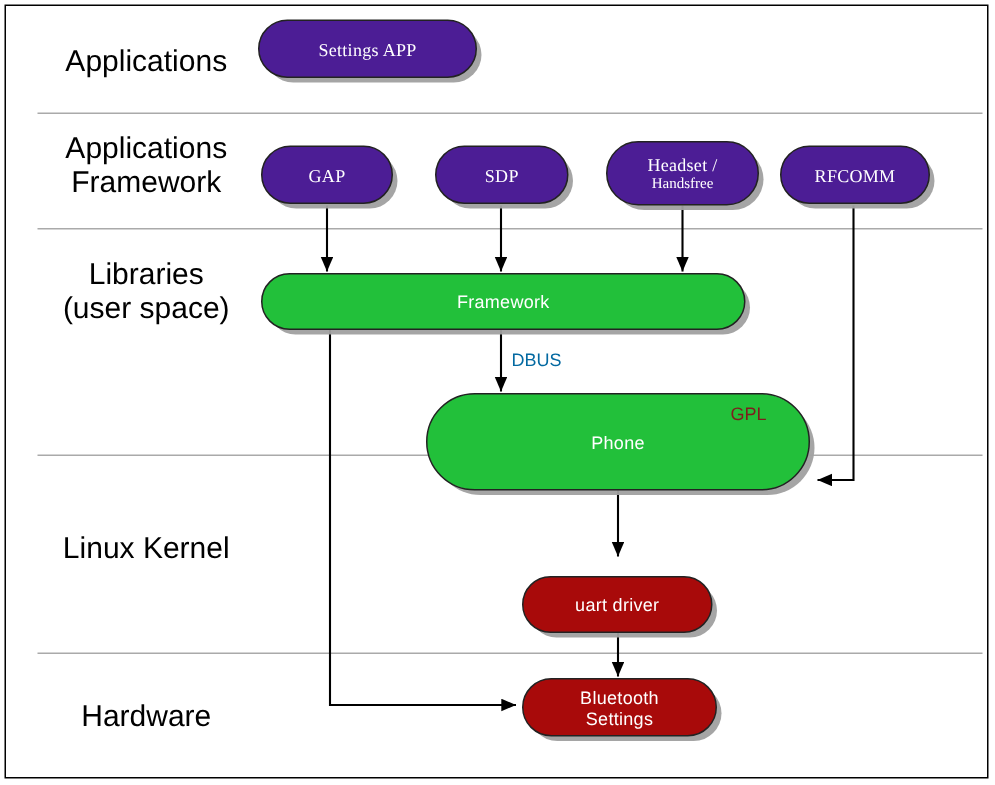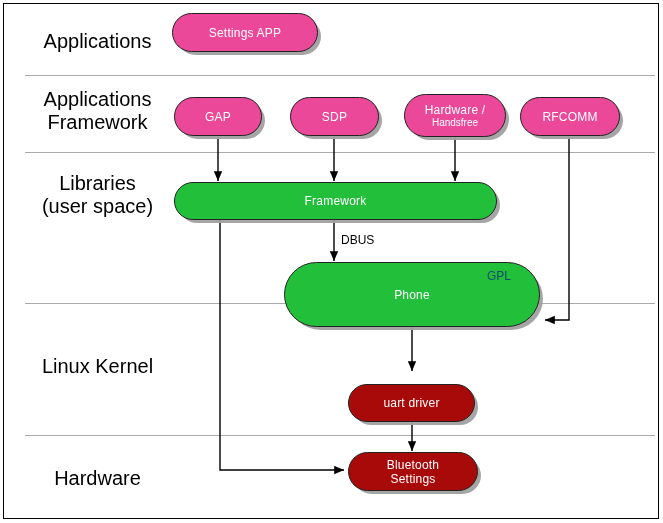--- a/index.html
+++ b/index.html
@@ -66,34 +66,34 @@
   }
   .node .t1 {
     font-size: 12px;
     line-height: 14px;
     letter-spacing: 0.2px;
   }
   .node .t2 {
     font-size: 10px;
     line-height: 12px;
   }
-  .node.blue  { background: #ec4899; }
+  .node.blue  { background: #4c1d95; font-family: Liberation Serif, serif; }
   .node.green { background: #22c03a; }
   .node.red   { background: #a80a0a; }
   .corner-tag {
     position: absolute;
-    color: #0c4a6e;
+    color: #7f1d1d;
     font-size: 12px;
     line-height: 13px;
     right: 28px;
     top: 7px;
   }
   .wire-label {
     position: absolute;
-    color: #000000;
+    color: #0369a1;
     font-size: 12px;
     line-height: 14px;
     white-space: nowrap;
     z-index: 4;
   }
 </style>
 </head>
 <body>
 
 <div id="canvas">
@@ -160,21 +160,21 @@
 
   <div class="node blue" style="left:174px; top:97px; width:88px; height:39px;">
     <span class="t1">GAP</span>
   </div>
 
   <div class="node blue" style="left:290px; top:97px; width:89px; height:39px;">
     <span class="t1">SDP</span>
   </div>
 
   <div class="node blue" style="left:404px; top:94px; width:102px; height:43px;">
-    <span class="t1">Hardware /</span>
+    <span class="t1">Headset /</span>
     <span class="t2">Handsfree</span>
   </div>
 
   <div class="node blue" style="left:520px; top:97px; width:100px; height:39px;">
     <span class="t1">RFCOMM</span>
   </div>
 
   <div class="node green" style="left:174px; top:182px; width:323px; height:38px;">
     <span class="t1">Framework</span>
   </div>

